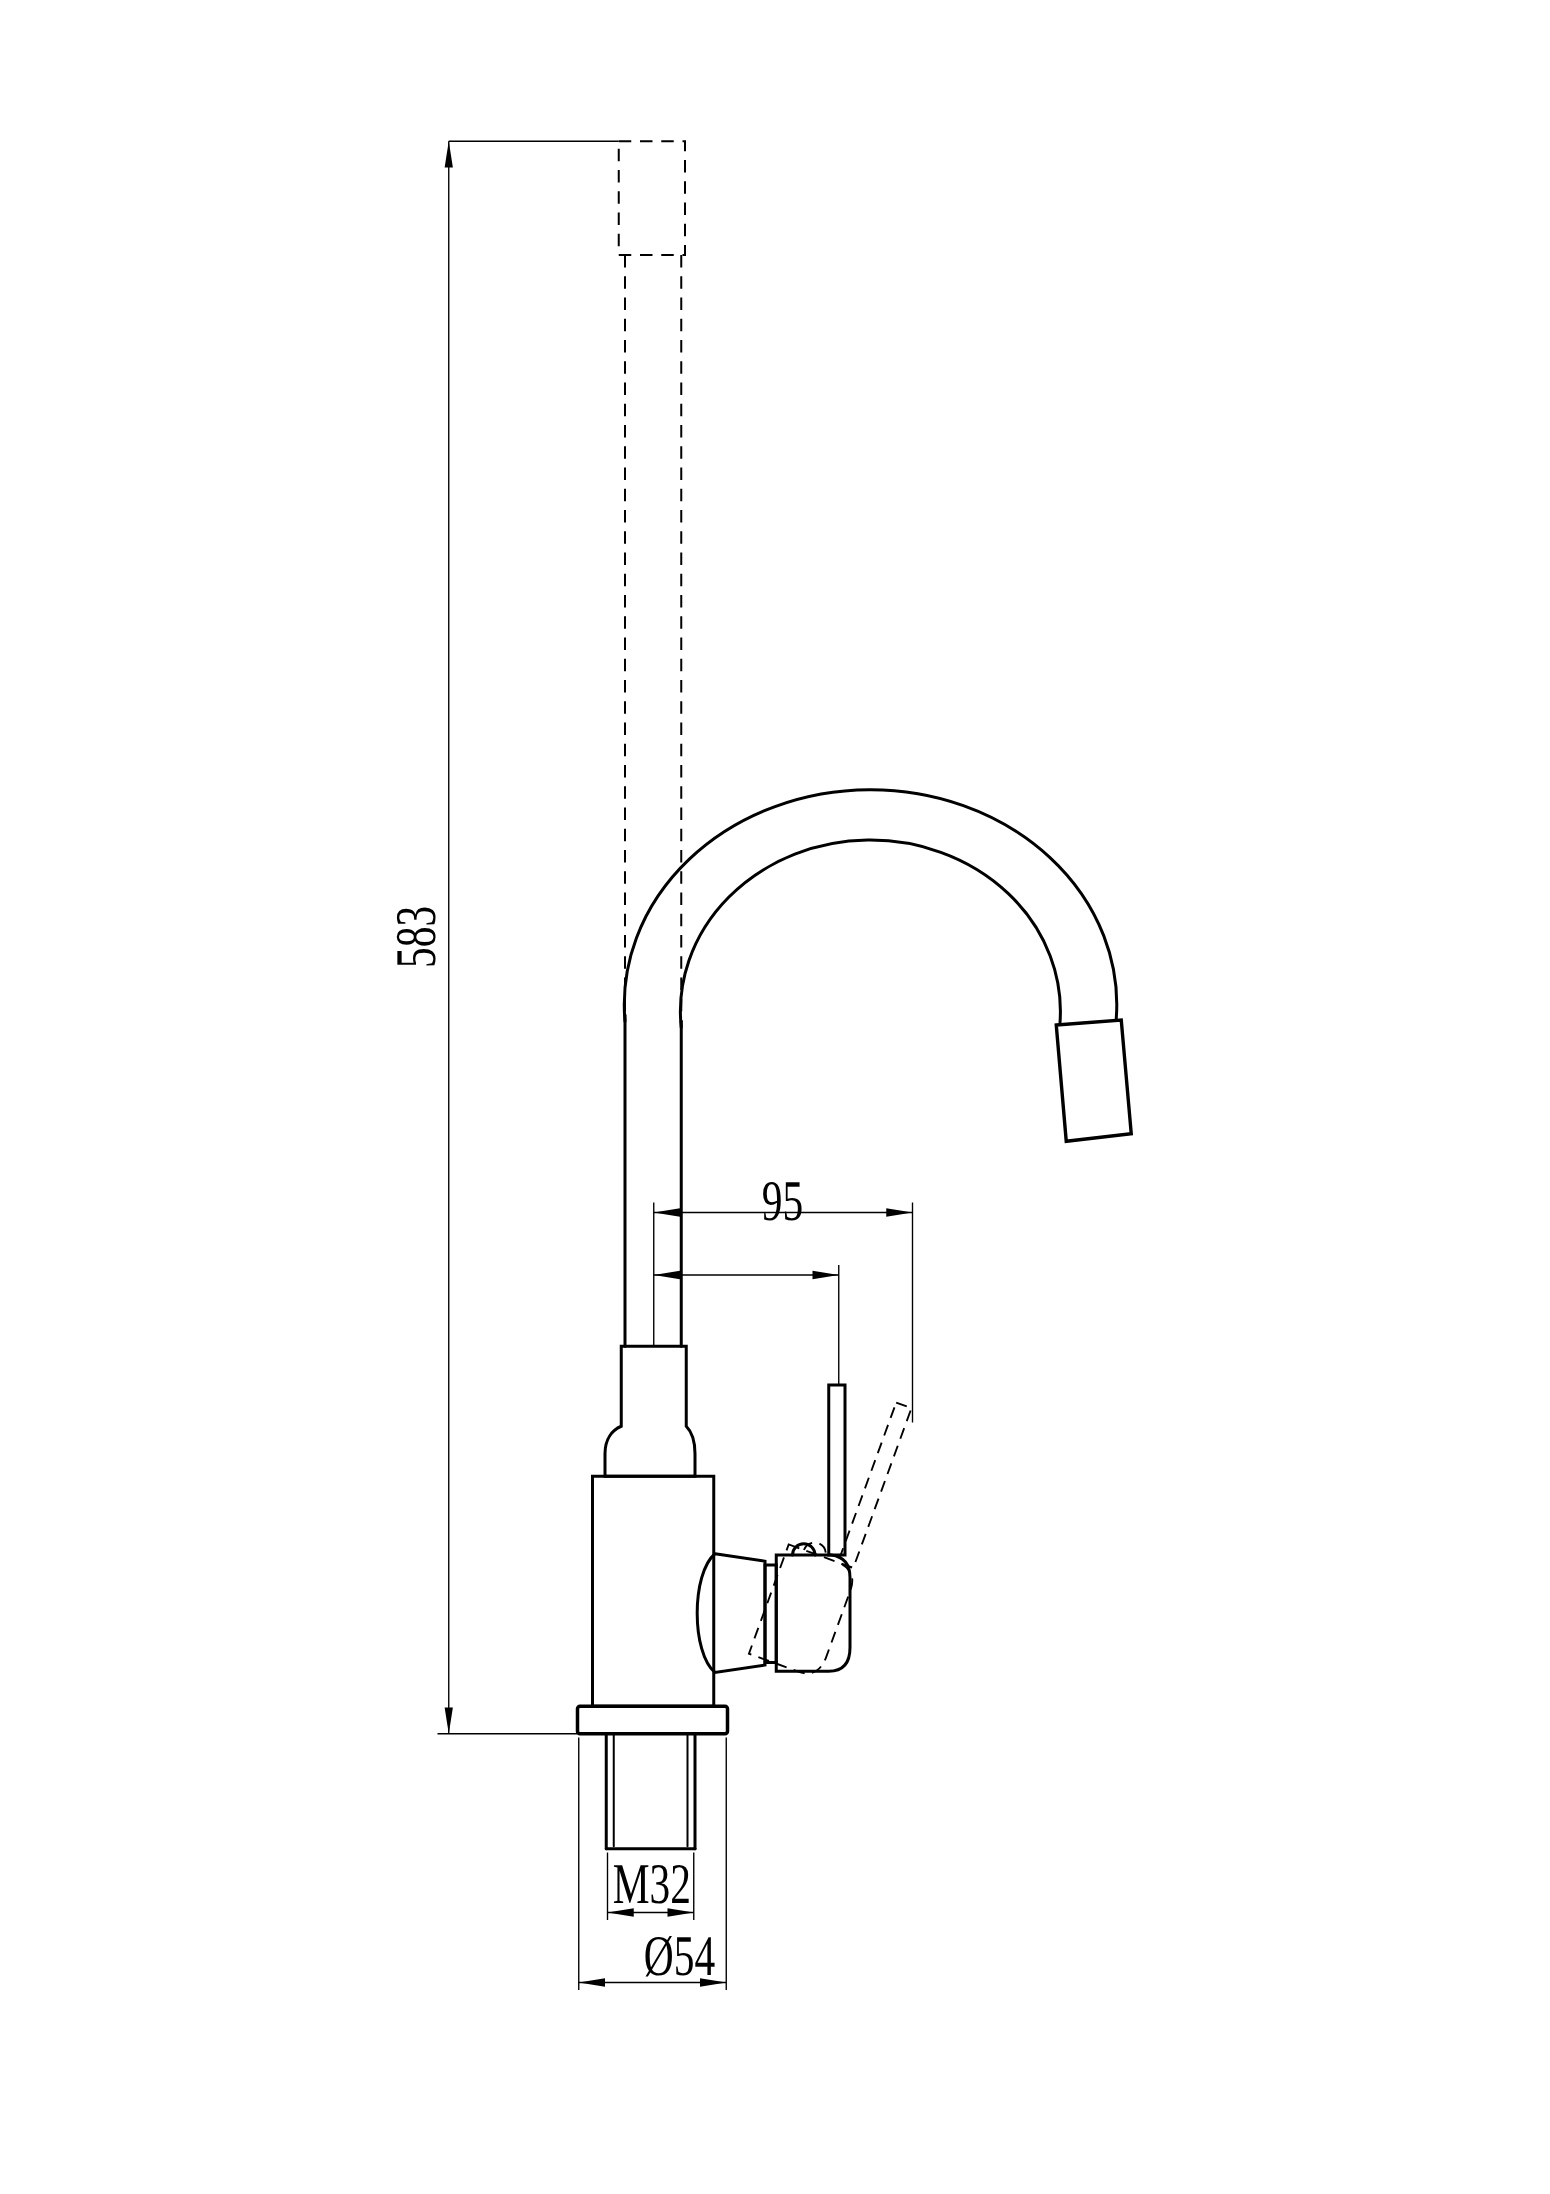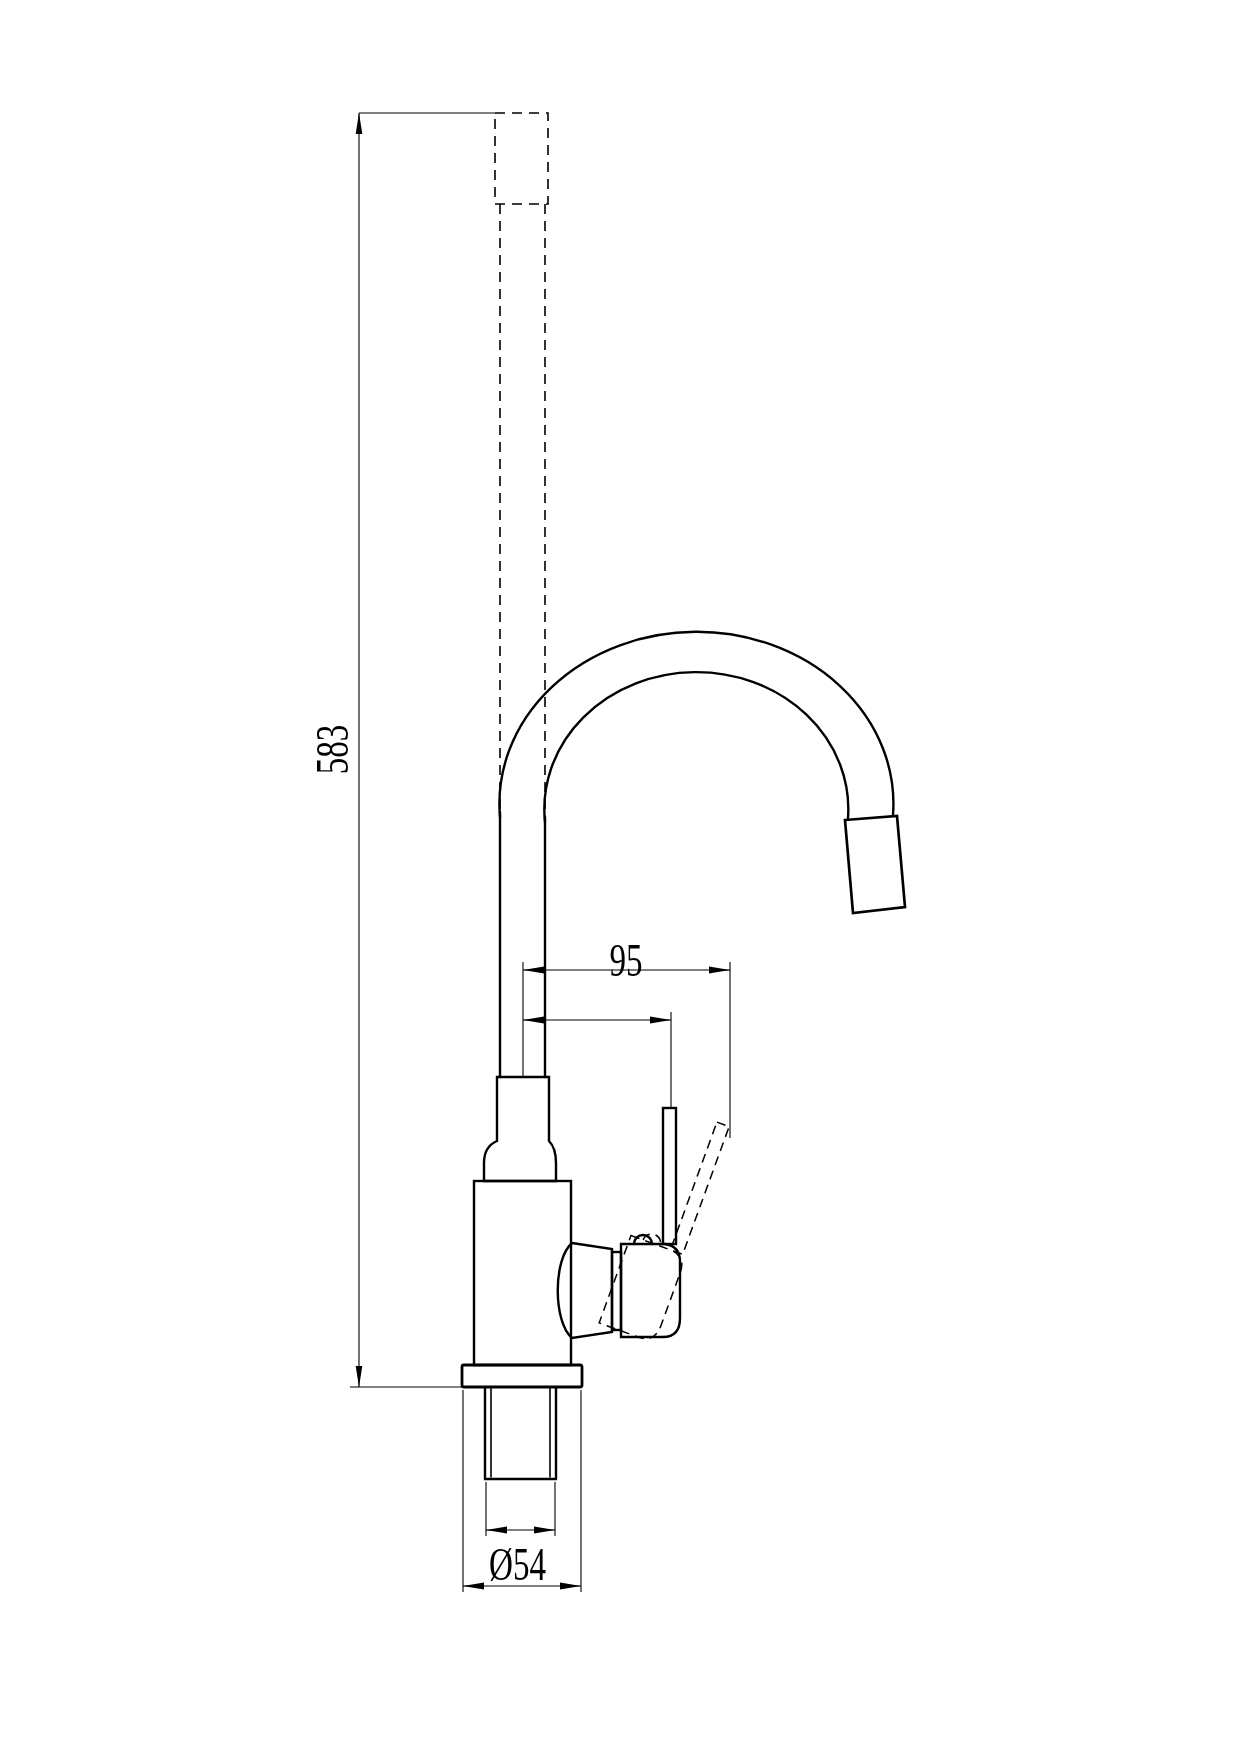--- a/index.html
+++ b/index.html
@@ -123,18 +123,21 @@
 
   <div class="dim-label rot90" style="left:233px; top:720px;">
     <span>583</span>
   </div>
 
   <div class="dim-label" style="left:526px; top:919px;margin-top:12px;">
     <span>95</span>
   </div>
 
 
+  <div class="dim-label" style="left:421px; top:1477px;">
+    <span>M32</span>
+  </div>
 
-  <div class="dim-label" style="left:418px; top:1535px;">
+  <div class="dim-label" style="left:444px; top:1535px;">
     <span>Ø54</span>
   </div>
 
 </div>
 
 </body></html>

